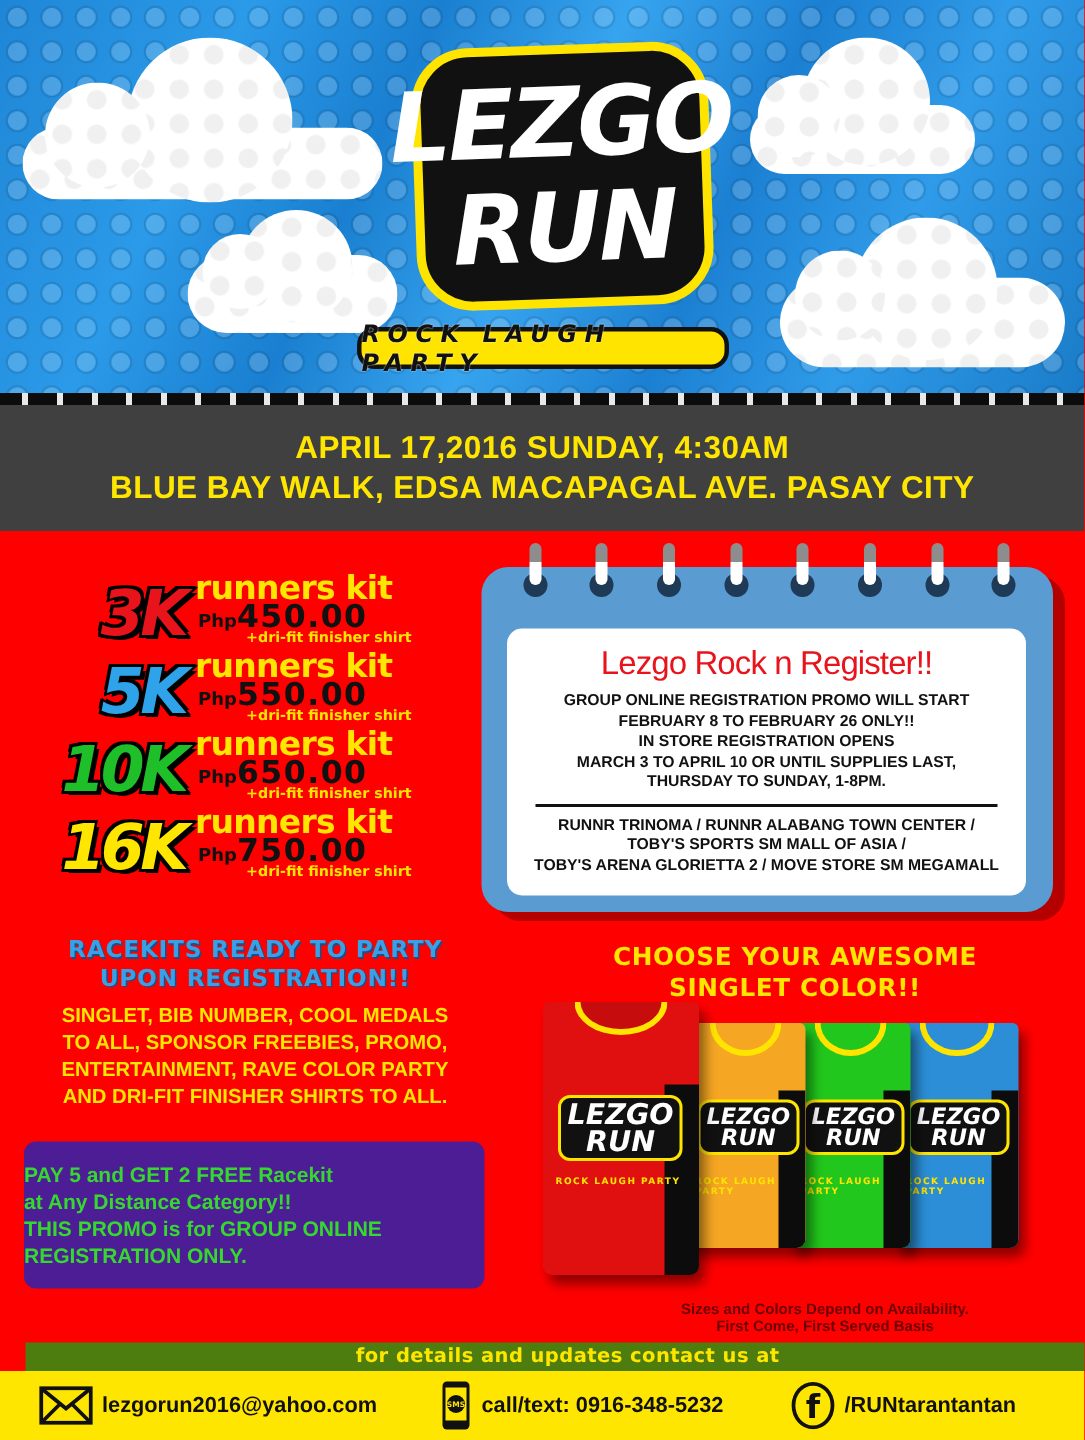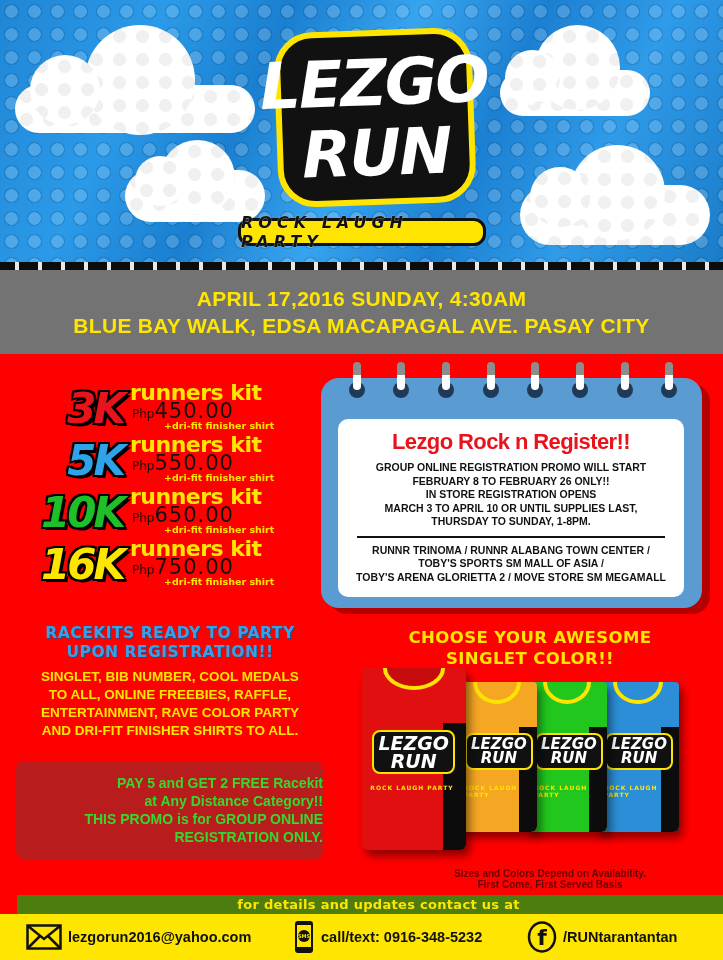--- a/index.html
+++ b/index.html
@@ -49,67 +49,67 @@
     font-size: 16px; letter-spacing: 5px; color: #111; text-shadow: 0 0 1px #fff;
   }
 
   
   .teeth {
     position: absolute; left: 0; top: 262px; width: 723px; height: 8px;
     background: repeating-linear-gradient(90deg, #0c0c0c 0 15px, #e8e8e8 15px 19px, #0c0c0c 19px 23px);
   }
   .event-band {
     position: absolute; left: 0; top: 270px; width: 723px; height: 84px;
-    background: #737373; display: flex; flex-direction: column; align-items: center; justify-content: center;
+    background: #404040; display: flex; flex-direction: column; align-items: center; justify-content: center;
   }
   .event-band div { color: #ffe600; font-weight: bold; font-size: 21px; line-height: 27px; letter-spacing: 0.3px; }
 
   
   .prices { position: absolute; left: 18px; top: 382px; width: 300px; }
   .price-row { position: relative; height: 50px; margin-bottom: 2px; }
   .dist {
     position: absolute; left: 0; top: 0; width: 105px; height: 52px;
     display: flex; align-items: center; justify-content: flex-end;
     font-family: "DejaVu Sans", sans-serif; font-weight: bold; font-style: italic;
     font-size: 42px; letter-spacing: -3px;
     -webkit-text-stroke: 3px #000; paint-order: stroke fill;
     text-shadow: 3px 3px 0 #000, -2px -2px 0 #000, 2px -2px 0 #000, -2px 2px 0 #000;
   }
   .kit-title { position: absolute; left: 112px; top: 0; color: #ffe600; font-family: "DejaVu Sans", sans-serif; font-weight: bold; font-size: 22px; line-height: 22px; letter-spacing: -0.5px; }
-  .kit-price { position: absolute; left: 114px; top: 20px; color: #111; font-family: "DejaVu Sans", sans-serif; font-weight: normal; line-height: 18px; }
+  .kit-price { position: absolute; left: 114px; top: 20px; color: #111; font-family: "DejaVu Sans", sans-serif; font-weight: bold; line-height: 18px; }
   .kit-price .cur { font-size: 12px; }
   .kit-price .amt { font-size: 21px; letter-spacing: 1px; }
   .kit-extra { position: absolute; left: 132px; top: 38px; color: #ffe600; font-family: "DejaVu Sans", sans-serif; font-weight: bold; font-size: 9.5px; line-height: 12px; margin-left: 14px; }
 
   
   .calendar {
     position: absolute; left: 321px; top: 378px; width: 381px; height: 230px;
     background: #5a9bd1; border-radius: 18px; box-shadow: 8px 6px 0 rgba(120,0,0,0.55);
   }
   .rings { position: absolute; left: 0; top: -16px; width: 100%; height: 40px; }
   .ring { position: absolute; top: 0; width: 16px; height: 40px; }
   .ring .wire { position: absolute; left: 4px; top: 0; width: 8px; height: 28px; background: linear-gradient(#8d8d8d 0 45%, #fff 45% 100%); border-radius: 4px; z-index: 2; }
   .ring .hole { position: absolute; left: 0; top: 20px; width: 16px; height: 16px; border-radius: 50%; background: #1e3a56; }
   .cal-page {
     position: absolute; left: 17px; top: 41px; width: 346px; height: 178px;
     background: #fff; border-radius: 10px; text-align: center; padding-top: 10px;
   }
-  .cal-title { color: #e8131b; font-weight: bold; font-size: 22px; line-height: 26px; letter-spacing: -0.6px; margin-bottom: 6px; }
+  .cal-title { color: #e8131b; font-weight: normal; font-size: 22px; line-height: 26px; letter-spacing: -0.6px; margin-bottom: 6px; }
   .cal-body { color: #111; font-weight: bold; font-size: 10.5px; line-height: 13.5px; }
   .cal-rule { width: 308px; height: 2px; background: #111; margin: 7px auto 6px; }
 
   
   .rk-title { position: absolute; left: 0; top: 624px; width: 340px; text-align: center; color: #3aa0e6; font-family: "DejaVu Sans", sans-serif; font-weight: bold; font-size: 15.5px; line-height: 19px; letter-spacing: 0.5px; text-shadow: 1px 1px 0 #1b4f8a; }
   .rk-body { position: absolute; left: 0; top: 668px; width: 340px; text-align: center; color: #ffe600; font-weight: bold; font-size: 13.5px; line-height: 18px; }
 
   
   .promo {
     position: absolute; left: 16px; top: 761px; width: 307px; height: 98px;
-    background: #b91c1c; border-radius: 8px;
-    display: flex; flex-direction: column; align-items: flex-end; justify-content: center;
+    background: #4c1d95; border-radius: 8px;
+    display: flex; flex-direction: column; align-items: flex-start; justify-content: center;
   }
   .promo div { color: #36d82f; font-weight: bold; font-size: 14px; line-height: 18px; }
 
   
   .singlet-title { position: absolute; left: 360px; top: 627px; width: 340px; text-align: center; color: #ffe600; font-family: "DejaVu Sans", sans-serif; font-weight: bold; font-size: 16.5px; line-height: 21px; letter-spacing: 0.4px; }
   .singlets { position: absolute; left: 362px; top: 668px; width: 340px; height: 185px; }
   .singlet { position: absolute; border-radius: 4px 4px 6px 6px; overflow: hidden; box-shadow: 4px 6px 8px rgba(0,0,0,0.45); }
   .singlet .neck { position: absolute; left: 20%; top: -22px; width: 60%; height: 44px; border-radius: 0 0 50% 50%; background: #f00; border: 4px solid #ffe400; border-top: none; }
   .singlet .side { position: absolute; right: 0; top: 30%; width: 22%; height: 70%; background: #0c0c0c; }
   .singlet .mini-logo { position: absolute; left: 10%; top: 34%; color: #fff; font-family: "DejaVu Sans", sans-serif; font-weight: bold; font-style: italic; line-height: 0.95; background: #111; border: 2px solid #ffe400; border-radius: 8px; padding: 2px 4px; text-align: center; }
@@ -232,21 +232,21 @@
     </div>
   </div>
 </div>
 
 <div class="rk-title">
   <div>RACEKITS READY TO PARTY</div>
   <div>UPON REGISTRATION!!</div>
 </div>
 <div class="rk-body">
   <div>SINGLET, BIB NUMBER, COOL MEDALS</div>
-  <div>TO ALL, ONLINE FREEBIES, RAFFLE,</div>
+  <div>TO ALL, SPONSOR FREEBIES, PROMO,</div>
   <div>ENTERTAINMENT, RAVE COLOR PARTY</div>
   <div>AND DRI-FIT FINISHER SHIRTS TO ALL.</div>
 </div>
 
 <div class="promo">
   <div>PAY 5 and GET 2 FREE Racekit</div>
   <div>at Any Distance Category!!</div>
   <div>THIS PROMO is for GROUP ONLINE</div>
   <div>REGISTRATION ONLY.</div>
 </div>

